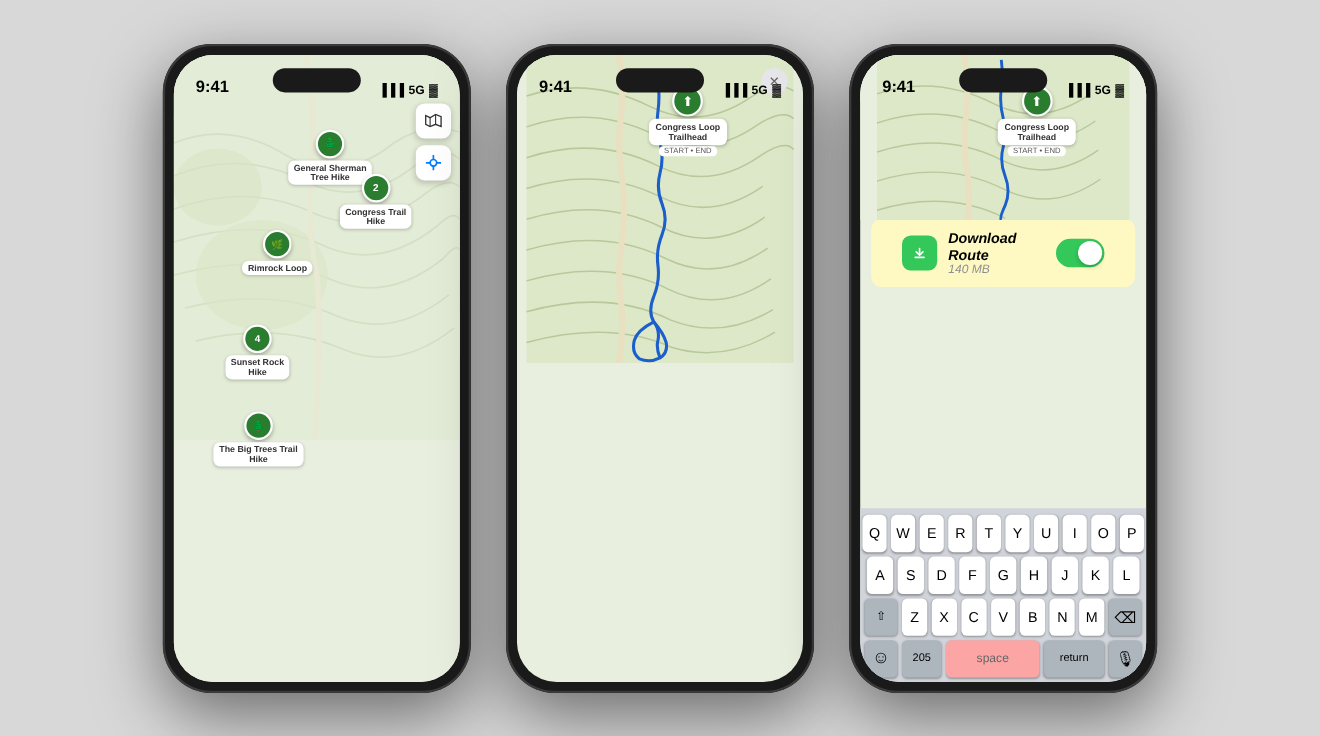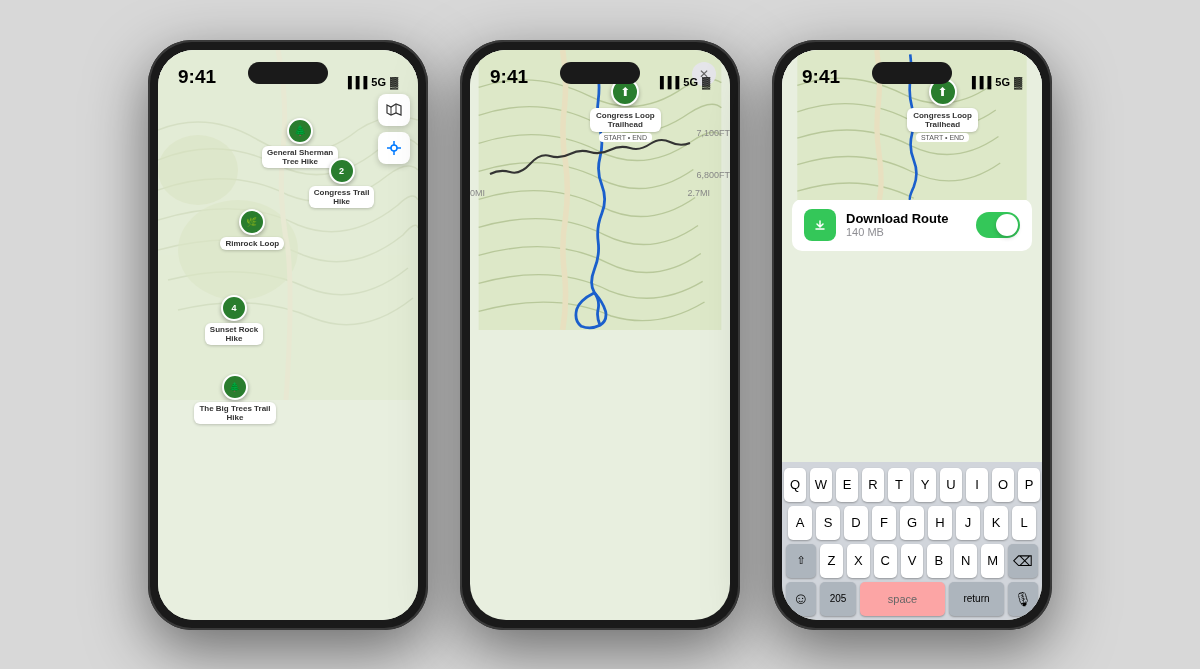--- a/index.html
+++ b/index.html
@@ -58,21 +58,21 @@
       height: 44px;
       display: flex;
       align-items: flex-end;
       justify-content: space-between;
       padding: 0 20px 6px;
       z-index: 99;
       font-size: 11px;
       font-weight: 600;
       color: #000;
     }
-    .status-time { font-size: 19px; font-weight: 700; }
+    .status-time { font-size: 15px; font-weight: 700; }
     .status-icons { display: flex; gap: 4px; align-items: center; font-size: 11px; }
 
     
     .map-bg {
       position: absolute;
       top: 0; left: 0; right: 0; bottom: 0;
       background: #e8efdf;
       overflow: hidden;
     }
     .search-bar {
@@ -274,27 +274,28 @@
       font-size: 10px;
       cursor: pointer;
     }
     .save-note {
       padding: 10px 12px;
       font-size: 13px;
       color: #8e8e93;
       min-height: 50px;
     }
     .download-section {
-      background: #ffffff;
+      background: #fef9c3;
       margin: 8px 10px 0;
       border-radius: 10px;
-      padding: 10px 12px;
+      padding: 10px 28px;
       display: flex;
       align-items: center;
       gap: 10px;
+      font-style: italic;
     }
     .download-icon {
       width: 32px;
       height: 32px;
       background: #34C759;
       border-radius: 8px;
       display: flex;
       align-items: center;
       justify-content: center;
       color: white;
@@ -597,31 +598,20 @@
           </div>
         </div>
       </div>
 
       <div class="trail-card">
         <div class="card-close">✕</div>
         <div class="card-title">Congress Trail Hike</div>
         <div class="card-distance">2.7 mi</div>
         <div class="card-stats">1 hr 23 min · ↗ 741 ft · ↘ 741 ft</div>
 
-        <div class="elevation-chart">
-          <div style="position:absolute;right:0;top:0;font-size:9px;color:#888;">7,100FT</div>
-          <div style="position:absolute;right:0;bottom:18px;font-size:9px;color:#888;">6,800FT</div>
-          <svg style="position:absolute;bottom:14px;left:0;right:20px;width:calc(100% - 20px);height:50px;" viewBox="0 0 200 50" xmlns="http://www.w3.org/2000/svg">
-            <path d="M0,40 Q10,35 20,38 Q30,41 40,30 Q50,19 60,22 Q70,25 80,20 Q90,15 100,18 Q110,21 120,16 Q130,11 140,14 Q150,17 160,10 Q170,3 180,8 Q190,13 200,9" fill="none" stroke="#333" stroke-width="2"></path>
-          </svg>
-          <div style="position:absolute;bottom:0;left:0;right:20px;display:flex;justify-content:space-between;">
-            <span style="font-size:9px;color:#888;">0MI</span>
-            <span style="font-size:9px;color:#888;">2.7MI</span>
-          </div>
-        </div>
 
         <div class="safety-text">
           <span>Check safety information before hiking.</span>
           <a href="#">Learn More</a>
         </div>
 
         <div class="card-buttons">
           <button class="btn-library">Add to Library</button>
           <button class="btn-directions">Directions</button>
         </div>

